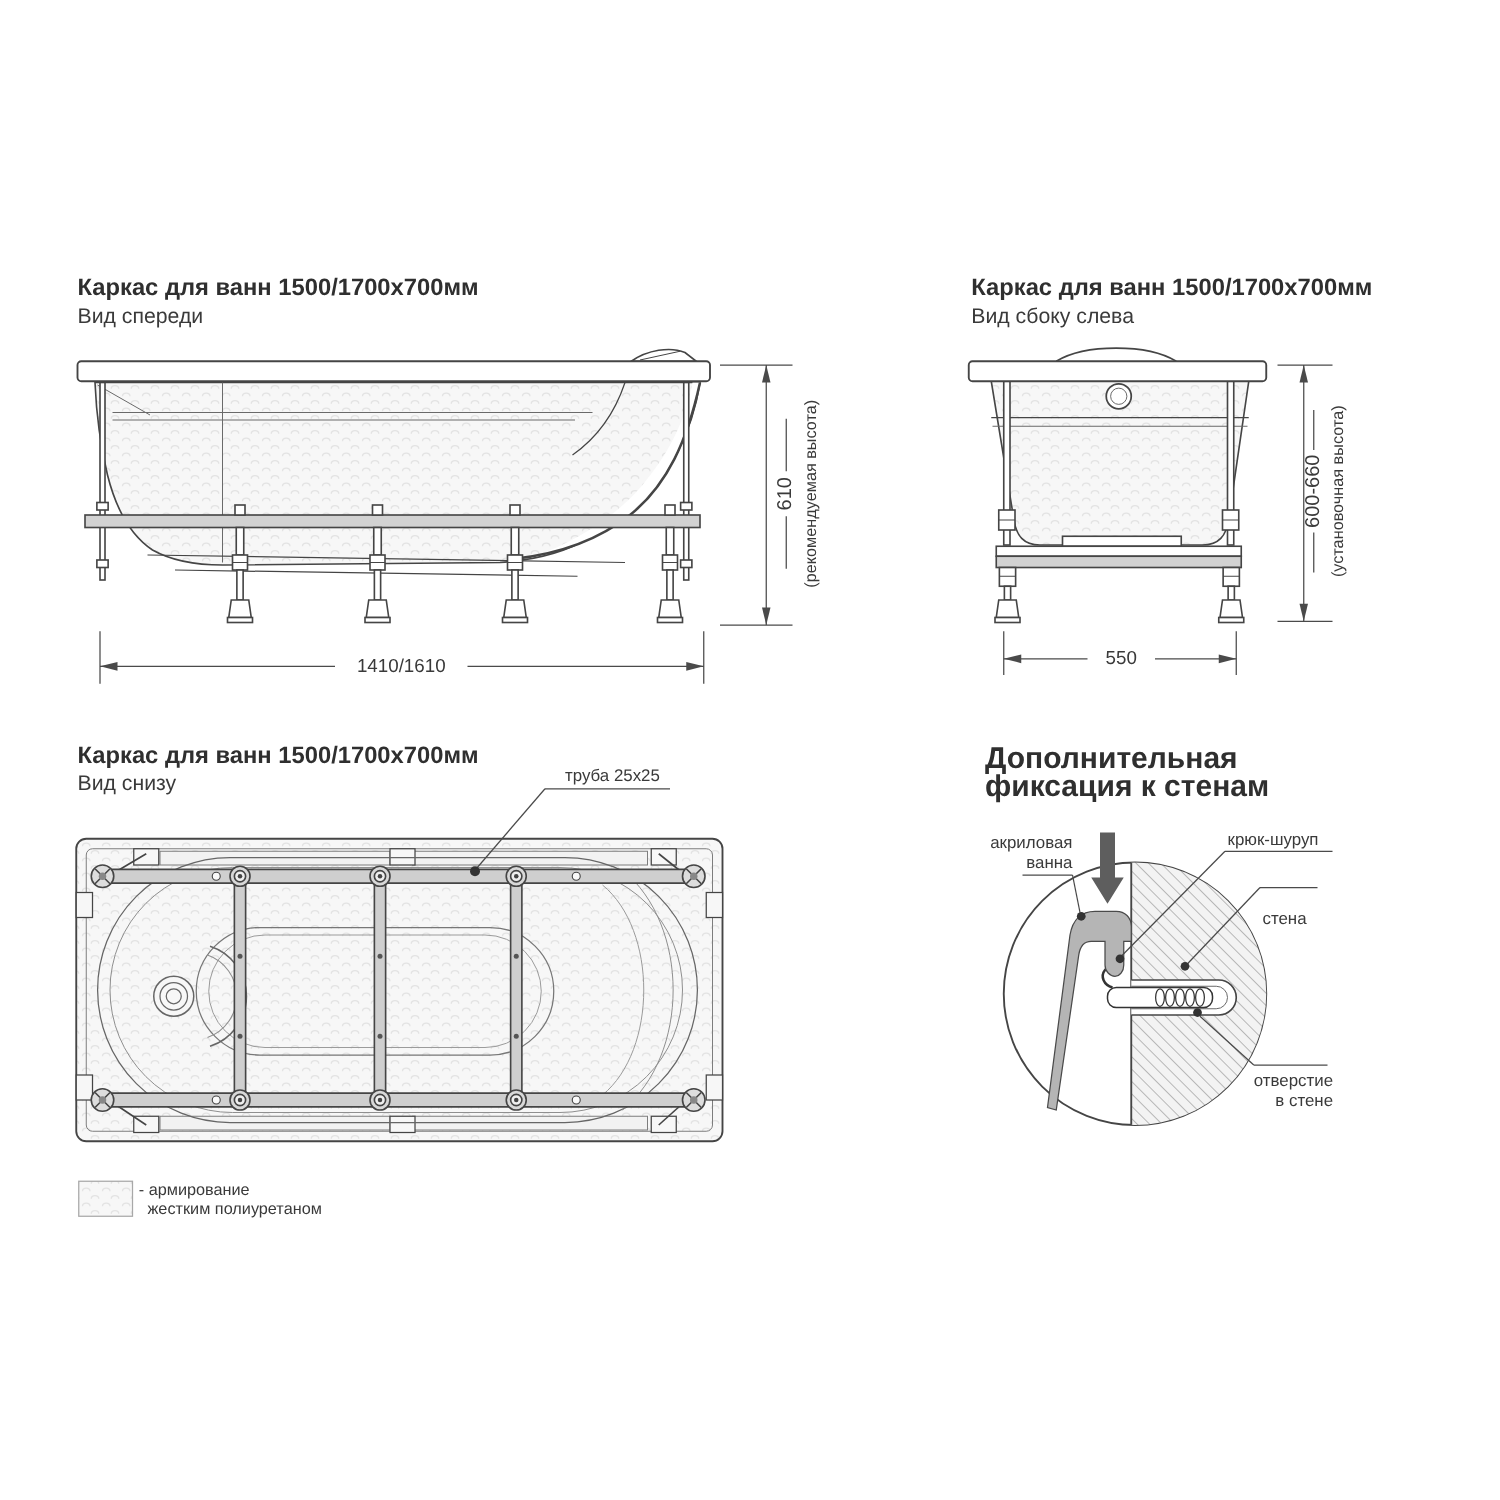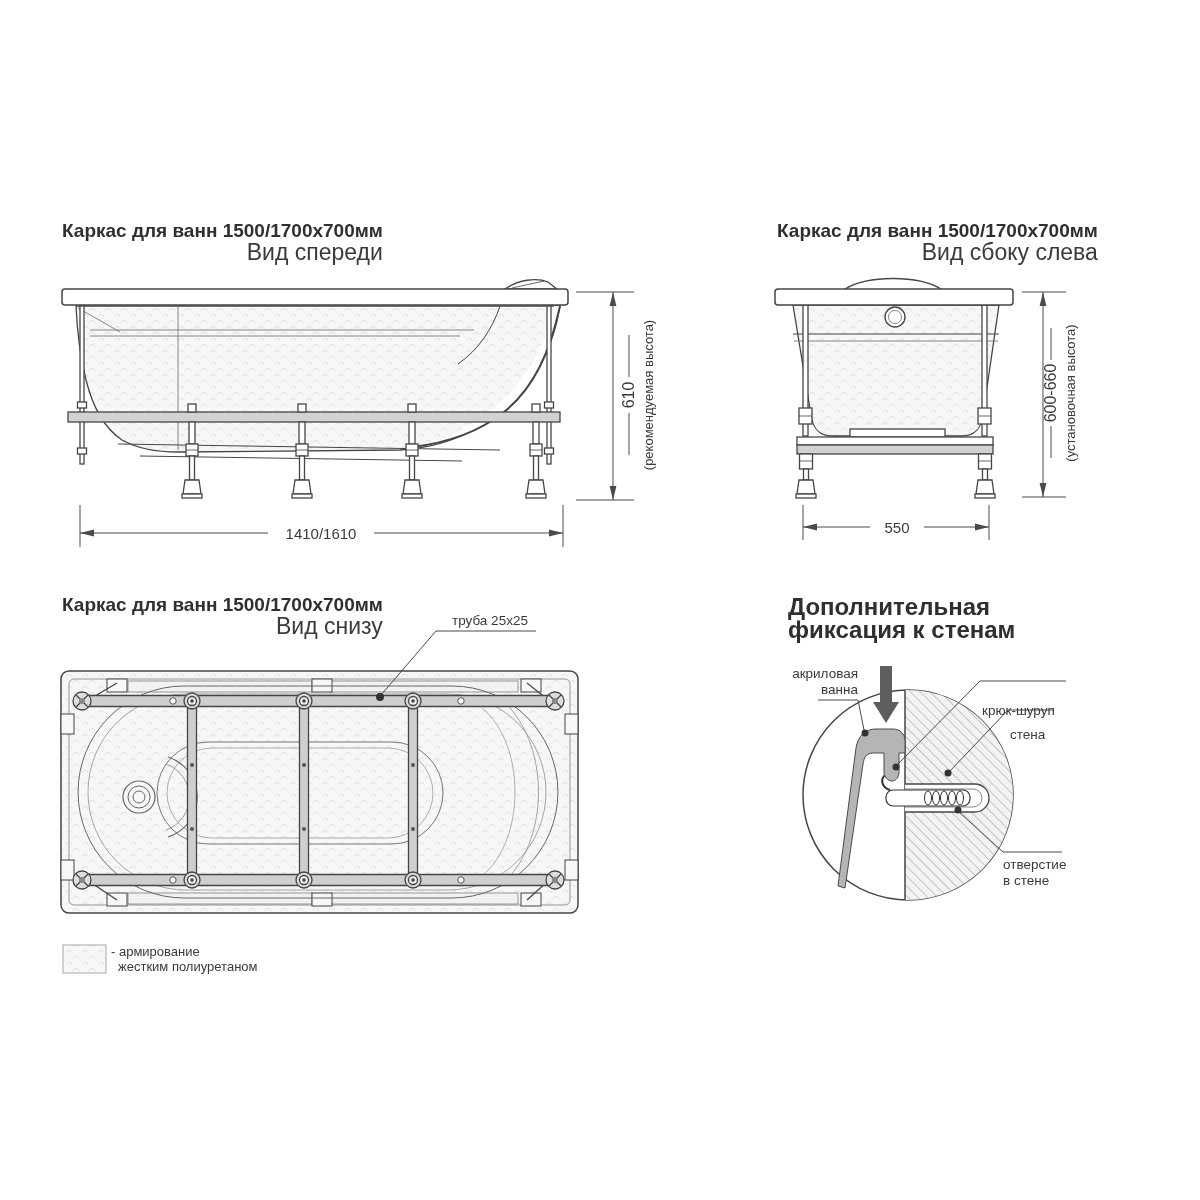--- a/index.html
+++ b/index.html
@@ -1,23 +1,23 @@
 <!DOCTYPE html>
 <html><head>
 <meta charset="utf-8">
 <style>
   html,body{margin:0;padding:0;background:#ffffff;}
   #canvas{position:relative;width:1140px;height:1200px;background:#ffffff;overflow:hidden;
           font-family:"Liberation Sans",sans-serif;color:#383838;}
   #lineart{position:absolute;left:0;top:0;}
   .abs{position:absolute;white-space:nowrap;}
   .title{font-size:19px;font-weight:bold;line-height:22px;color:#2f2f2f;}
-  .subtitle{font-size:23px;line-height:21px;color:#3a3a3a;text-align:right;}
+  .subtitle{font-size:17px;line-height:21px;color:#3a3a3a;}
   .title2{font-size:24px;font-weight:bold;line-height:23px;color:#2f2f2f;}
-  .lbl{font-size:13.5px;line-height:16px;color:#3a3a3a;}
+  .lbl{font-size:13.5px;line-height:16px;color:#3a3a3a;text-align:right;}
   .dim{font-size:15px;color:#3a3a3a;background:#ffffff;padding:0 3px;}
   .center{transform:translate(-50%,-50%);}
   .vrot{transform:translate(-50%,-50%) rotate(-90deg);}
   .vdim{font-size:16px;color:#3a3a3a;}
   .vnote{font-size:13px;color:#3a3a3a;}
   .right{text-align:right;}
   .footnote{font-size:13px;line-height:17px;text-align:center;color:#3a3a3a;}
   .legendtxt{font-size:13px;line-height:15px;color:#3a3a3a;}
 </style>
 </head>
@@ -361,21 +361,21 @@
 <div class="abs vdim vrot" style="left:629px;top:395px;">610</div>
 <div class="abs vnote vrot" style="left:648px;top:395px;">(рекомендуемая высота)</div>
 <div class="abs dim center" style="left:897px;top:527px;">550</div>
 <div class="abs vdim vrot" style="left:1051px;top:393px;">600-660</div>
 <div class="abs vnote vrot" style="left:1070px;top:393px;">(установочная высота)</div>
 
 <div class="abs lbl right" style="left:770px;top:666px;width:88px;">
   <div>акриловая</div>
   <div>ванна</div>
 </div>
-<div class="abs lbl" style="left:982px;top:664px;margin-top:39px;">крюк-шуруп</div>
+<div class="abs lbl" style="left:982px;top:664px;">крюк-шуруп</div>
 <div class="abs lbl" style="left:1010px;top:727px;">стена</div>
 <div class="abs lbl" style="left:1003px;top:857px;">
   <div>отверстие</div>
   <div>в стене</div>
 </div>
 
 <div class="abs legendtxt" style="left:111px;top:944px;">- армирование</div>
 <div class="abs legendtxt" style="left:118px;top:959px;">жестким полиуретаном</div>
 
 

